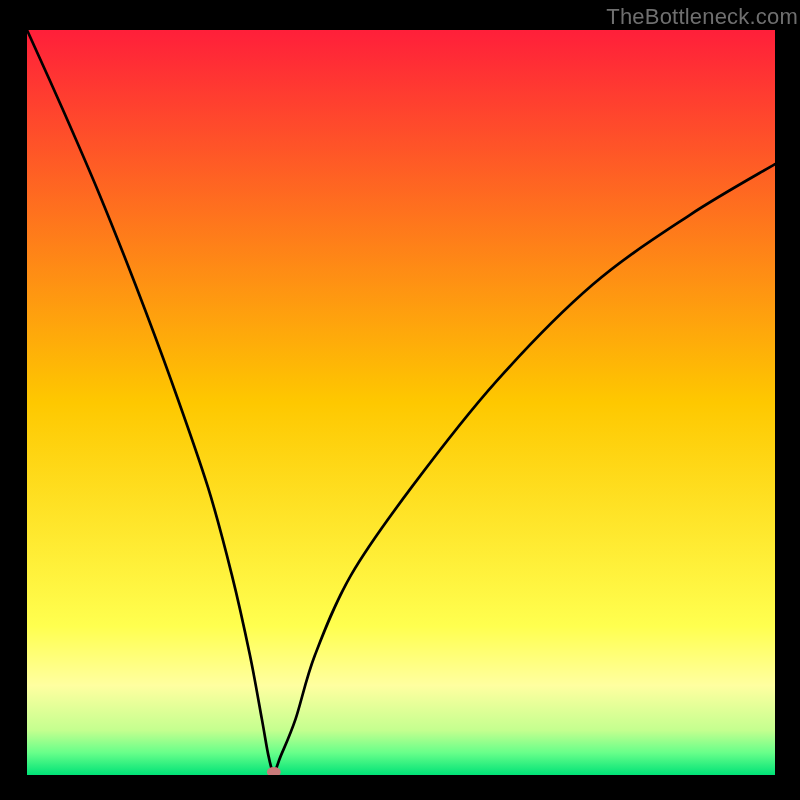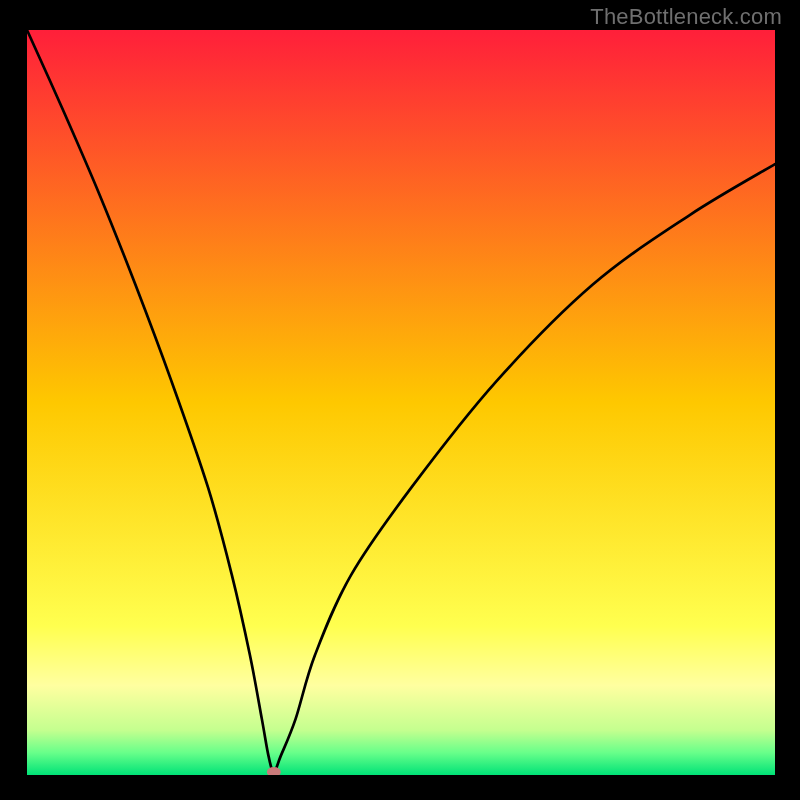--- a/index.html
+++ b/index.html
@@ -13,21 +13,21 @@
   }
   .stage {
     position: relative;
     width: 800px;
     height: 800px;
     background: #000000;
   }
   .watermark {
     position: absolute;
     top: 4px;
-    right: 18px;
+    right: 2px;
     color: #6f6f6f;
     font-size: 22px;
     font-weight: 500;
     letter-spacing: 0.2px;
     z-index: 10;
   }
   svg.chart {
     position: absolute;
     left: 0;
     top: 0;

